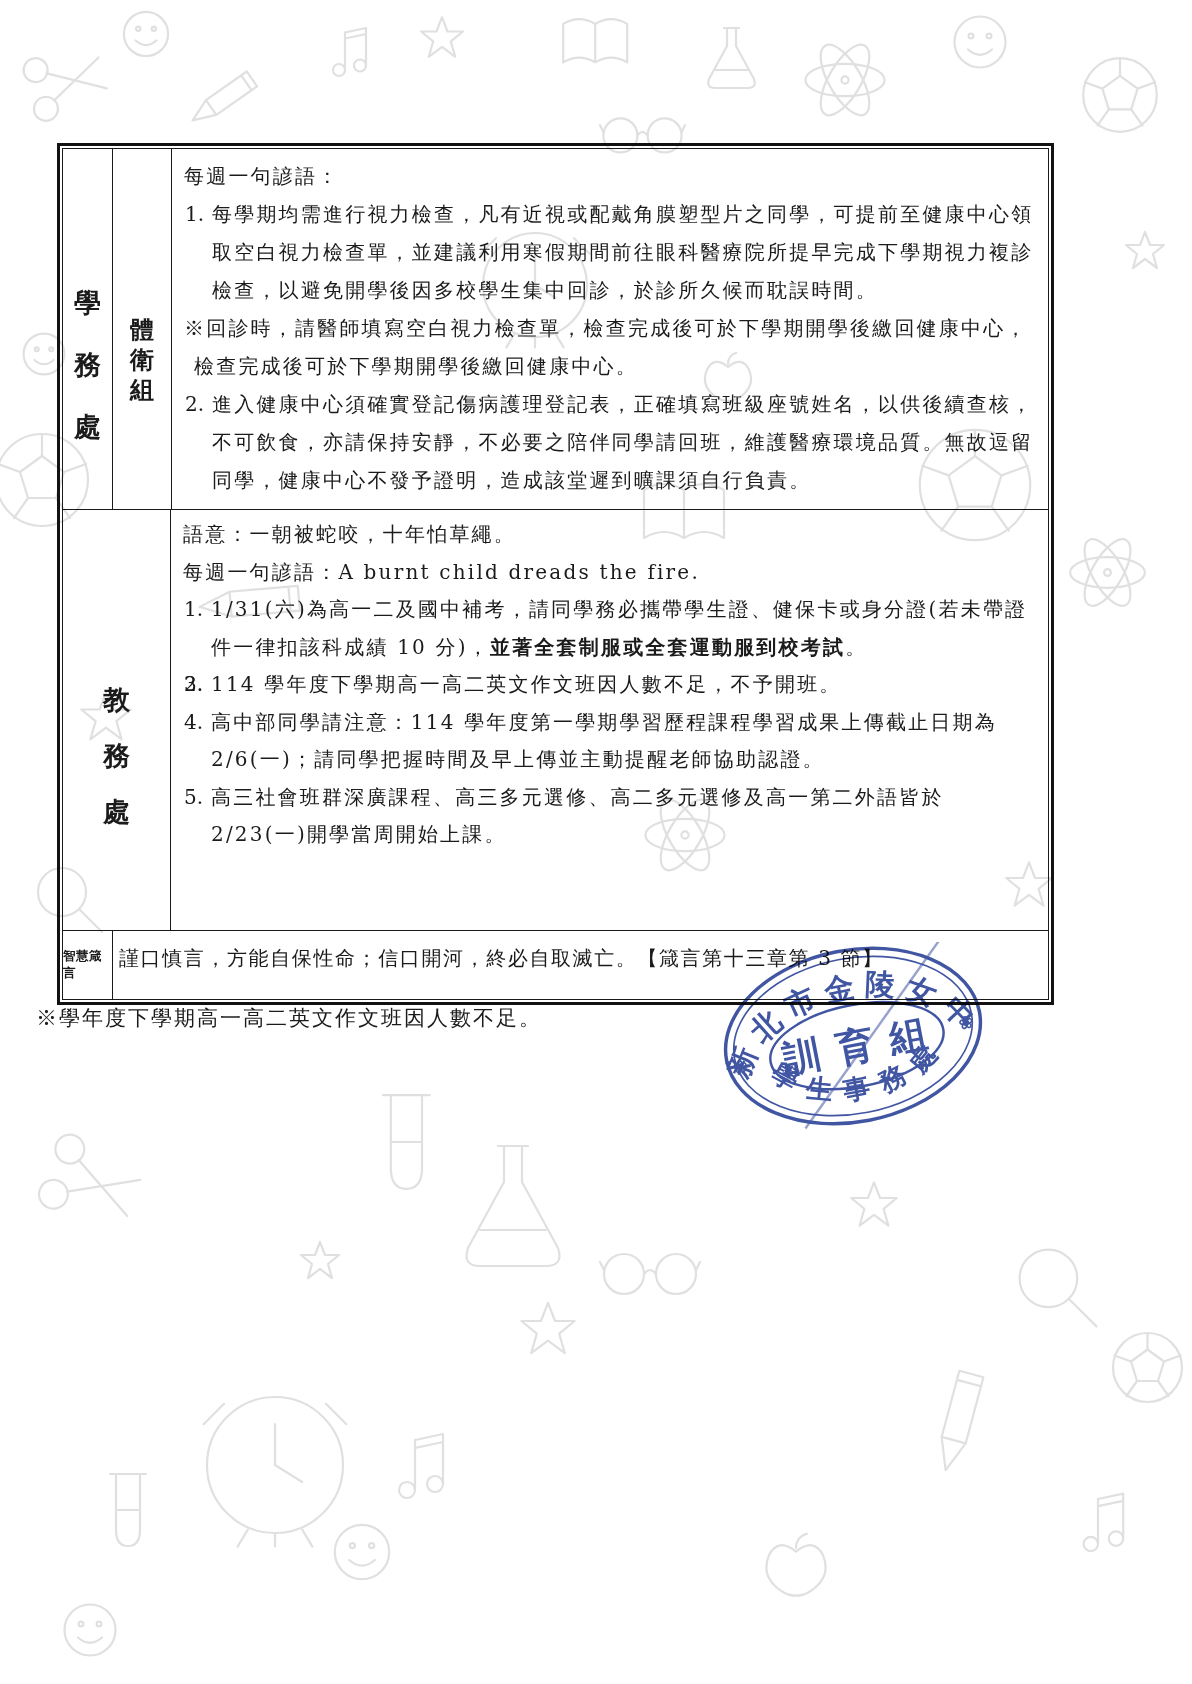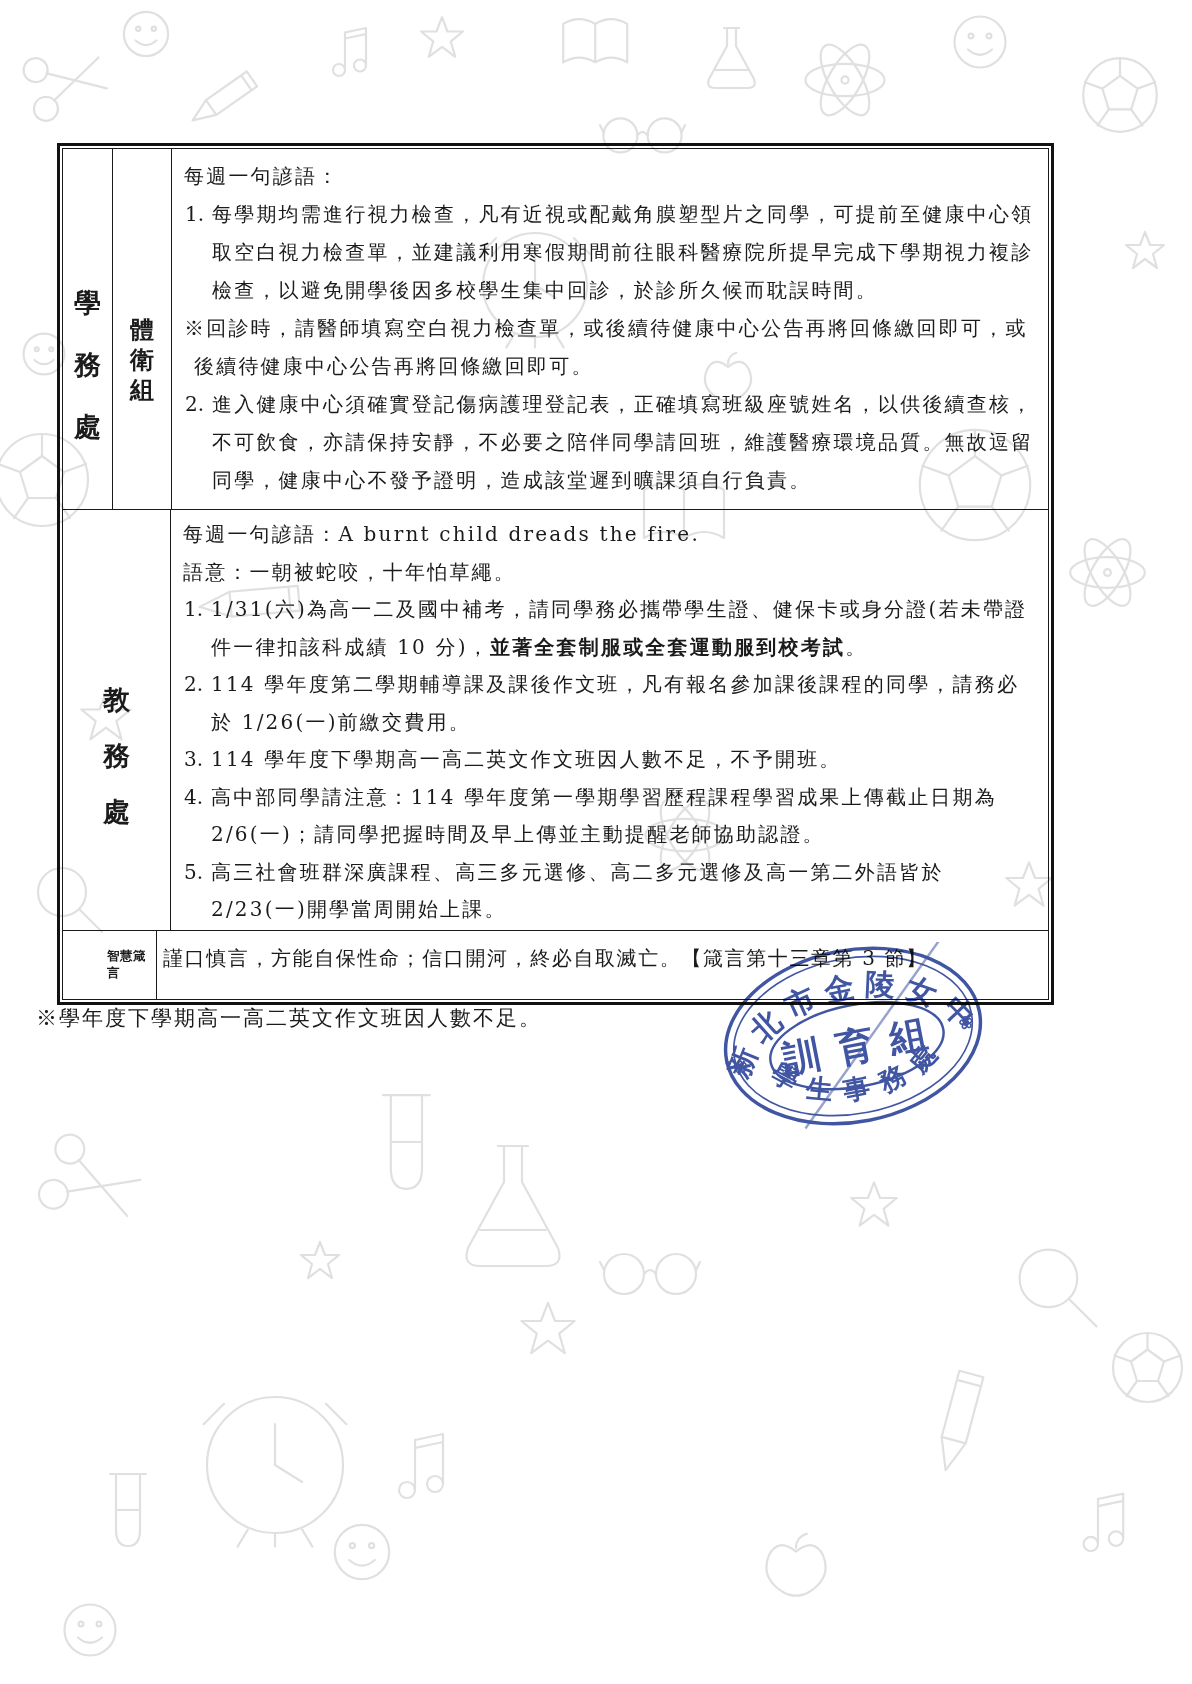--- a/index.html
+++ b/index.html
@@ -21,21 +21,21 @@
     display:flex;flex-direction:column;
   }
   .trow{display:flex;overflow:hidden;}
   .trow1{height:360px;}
   .trow2{height:420px;border-top:1.5px solid #1a1a1a;}
   .trow3{flex:1;border-top:1.5px solid #1a1a1a;}
   .hcell{border-right:1px solid #1a1a1a;display:flex;align-items:center;justify-content:center;flex:none;}
   .cell-office1{width:49px;}
   .cell-section{width:58px;}
   .cell-office2{width:107px;}
-  .cell-label{width:49px;margin-left:44px;}
+  .cell-label{width:49px;}
   .vtext{
     writing-mode:vertical-rl;text-orientation:upright;
     font-weight:bold;white-space:nowrap;
   }
   .v-office1{font-size:27px;letter-spacing:62px;margin-bottom:-62px;}
   .v-section{font-size:24px;letter-spacing:30px;margin-bottom:-30px;}
   .v-office2{font-size:27px;letter-spacing:56px;margin-bottom:-56px;}
   .label-sm{font-size:12.5px;font-weight:bold;letter-spacing:.5px;}
   .ccell{flex:1;overflow:hidden;}
   .content{padding:8px 14px 0 12px;font-size:20px;letter-spacing:2.2px;}
@@ -185,42 +185,42 @@
         <span class="vtext v-office1">學務處</span>
       </div>
       <div class="hcell cell-section">
         <span class="vtext v-section">體衛組</span>
       </div>
       <div class="ccell">
         <div class="content content-r1">
           <div>每週一句諺語：</div>
           <div class="num-item">
             <span class="num">1.</span><span>每學期均需進行視力檢查，凡有近視或配戴角膜塑型片之同學，可提前至健康中心領取空白視力檢查單，並建議利用寒假期間前往眼科醫療院所提早完成下學期視力複診檢查，以避免開學後因多校學生集中回診，於診所久候而耽誤時間。</span>
-            <div class="subnote">※回診時，請醫師填寫空白視力檢查單，或後續待健康中心公告再將回條繳回即可，或後續待健康中心公告再將回條繳回即可。</div>
+            <div class="subnote">※回診時，請醫師填寫空白視力檢查單，檢查完成後可於下學期開學後繳回健康中心，檢查完成後可於下學期開學後繳回健康中心。</div>
           </div>
           <div class="num-item">
             <span class="num">2.</span><span>進入健康中心須確實登記傷病護理登記表，正確填寫班級座號姓名，以供後續查核，不可飲食，亦請保持安靜，不必要之陪伴同學請回班，維護醫療環境品質。無故逗留同學，健康中心不發予證明，造成該堂遲到曠課須自行負責。</span>
           </div>
         </div>
       </div>
     </div>
 
     <div class="trow trow2">
       <div class="hcell cell-office2">
         <span class="vtext v-office2">教務處</span>
       </div>
       <div class="ccell">
         <div class="content content-r2">
+          <div>語意：一朝被蛇咬，十年怕草繩。</div>
           <div>每週一句諺語：A burnt child dreads the fire.</div>
-          <div>語意：一朝被蛇咬，十年怕草繩。</div>
           <div class="num-item">
             <span class="num">1.</span><span>1/31(六)為高一二及國中補考，請同學務必攜帶學生證、健保卡或身分證(若未帶證件一律扣該科成績 10 分)，</span><span class="b">並著全套制服或全套運動服到校考試</span><span>。</span>
           </div>
           <div class="num-item">
-            <span class="num">2.</span><span>114 學年度第二學期輔導課及課後作文班，凡有報名參加課後課程的同學，請務必於 1/26(一)前繳交費用。</span>
+            <span class="num">2.</span>
           </div>
           <div class="num-item">
             <span class="num">3.</span><span>114 學年度下學期高一高二英文作文班因人數不足，不予開班。</span>
           </div>
           <div class="num-item">
             <span class="num">4.</span><span>高中部同學請注意：114 學年度第一學期學習歷程課程學習成果上傳截止日期為 2/6(一)；請同學把握時間及早上傳並主動提醒老師協助認證。</span>
           </div>
           <div class="num-item">
             <span class="num">5.</span><span>高三社會班群深廣課程、高三多元選修、高二多元選修及高一第二外語皆於 2/23(一)開學當周開始上課。</span>
           </div>

